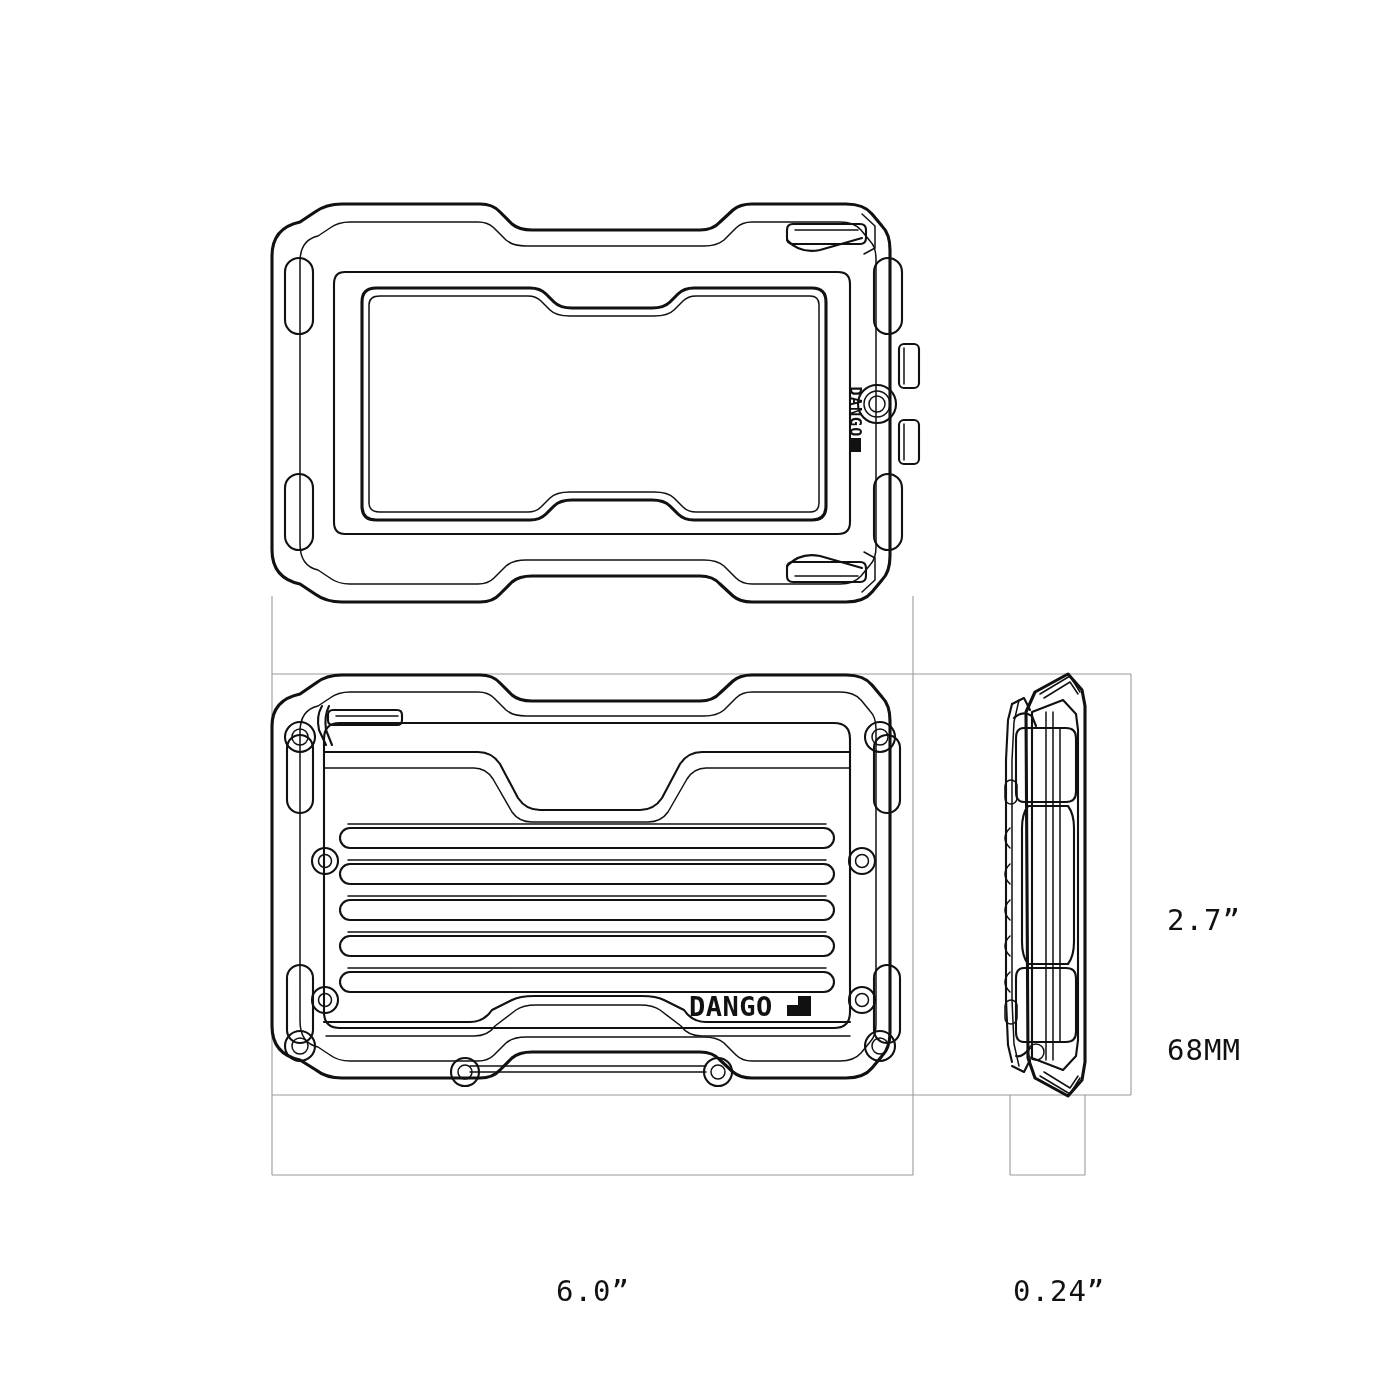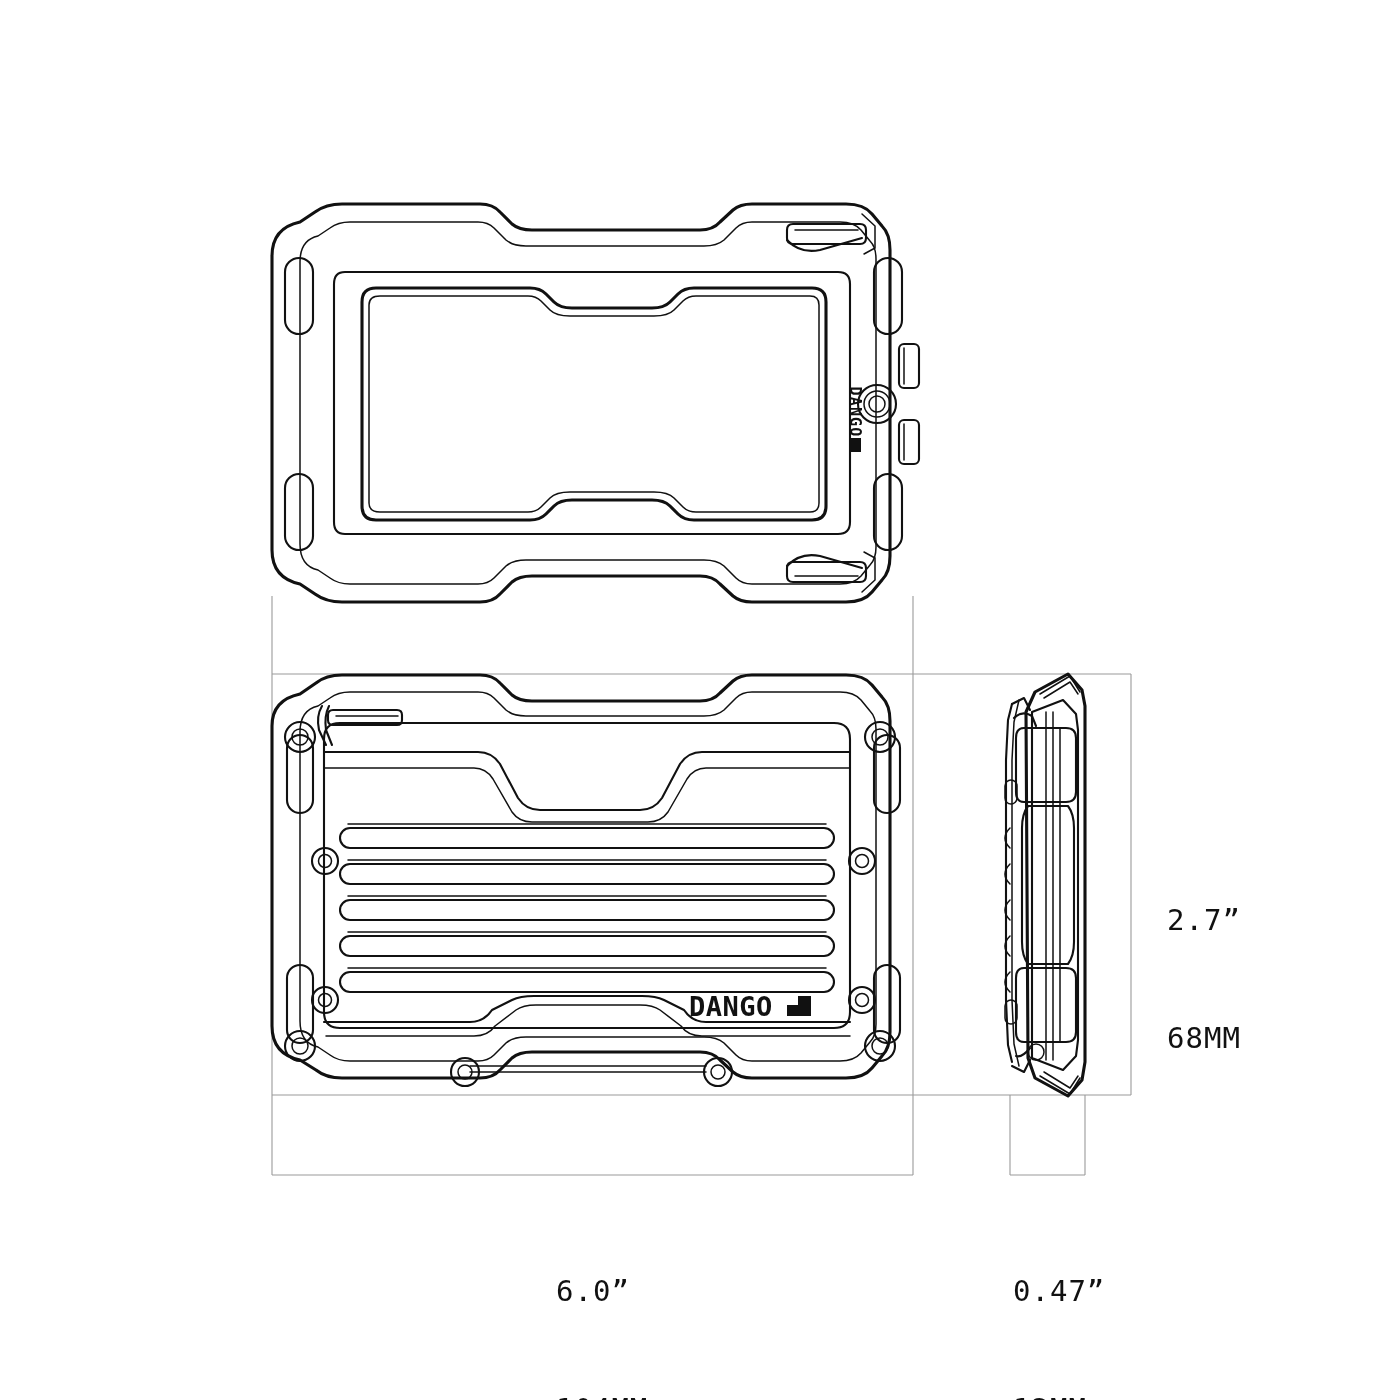--- a/index.html
+++ b/index.html
@@ -23,21 +23,21 @@
   }
   .dim-label {
     position: absolute;
     font-family: "DejaVu Sans Mono", "Liberation Mono", monospace;
     font-size: 29px;
     letter-spacing: 1px;
     color: #111111;
     white-space: pre;
     line-height: 1.35;
   }
-  .dim-label .l2 { display:block; }
+  .dim-label .l2 { display:block;margin-top:12px; }
   #label-width   { left: 556px;  top: 1194px; text-align: left; }
   #label-depth   { left: 1013px; top: 1194px; text-align: left; }
   #label-height  { left: 1167px; top: 823px;  text-align: right; }
   .dim-line-1 { display:block; }
 </style>
 </head>
 <body>
 
 <svg id="sheet" viewBox="0 0 1400 1400" xmlns="http://www.w3.org/2000/svg">
 
@@ -428,20 +428,20 @@
     </g>
   </g>
 </svg>
 
 <div class="dim-label" id="label-width">
   <span class="dim-line-1">6.0”</span>
   <span class="l2">104MM</span>
 </div>
 
 <div class="dim-label" id="label-depth">
-  <span class="dim-line-1">0.47”</span>
+  <span class="dim-line-1">0.24”</span>
   <span class="l2">12MM</span>
 </div>
 
 <div class="dim-label" id="label-height">
   <span class="dim-line-1">2.7”</span>
   <span class="l2">68MM</span>
 </div>
 
 </body></html>

